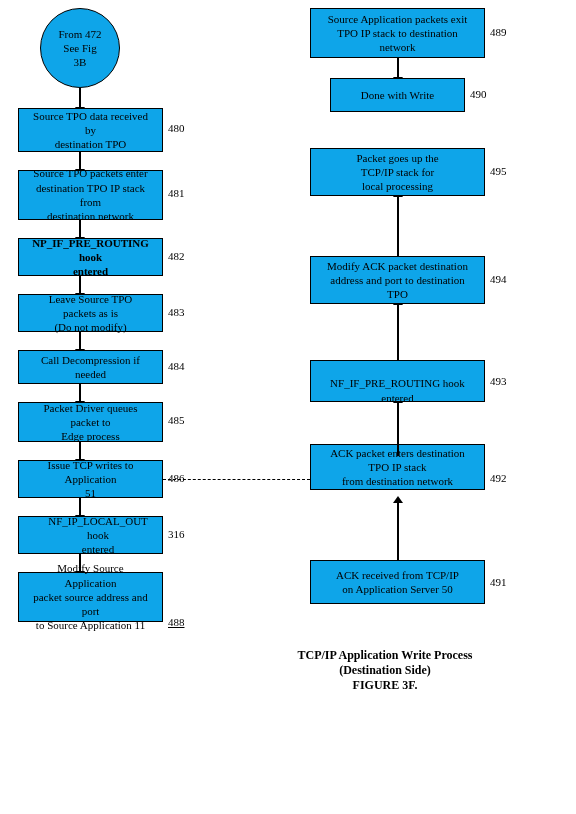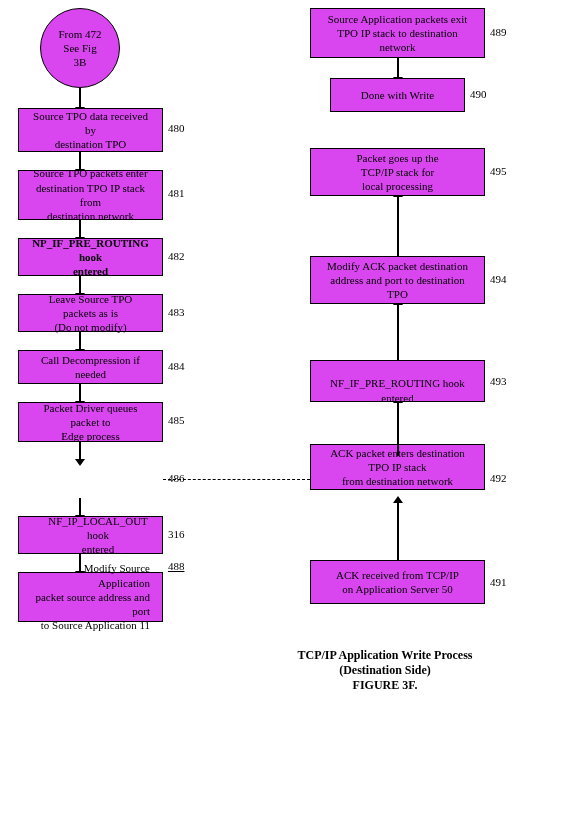--- a/index.html
+++ b/index.html
@@ -16,21 +16,21 @@
     .diagram-container {
       position: relative;
       width: 576px;
       height: 814px;
     }
 
     
     .flow-box {
       position: absolute;
       border: 1.5px solid #000;
-      background: #d946ef;
+      background: #0ea5e9;
       text-align: center;
       display: flex;
       align-items: center;
       justify-content: center;
       padding: 12px;
       line-height: 1.3;
     }
 
     .flow-box.rounded {
       border-radius: 50%;
@@ -145,38 +145,42 @@
   <div class="arrow-down" style="left:79px; top:384px; height:18px;"></div>
 
   <div class="flow-box" style="left:18px; top:402px; width:145px; height:40px;">
     <span style="white-space:pre-line;">Packet Driver queues packet to
 Edge process</span>
   </div>
   <span class="step-num" style="left:168px; top:414px;">485</span>
 
   <div class="arrow-down" style="left:79px; top:442px; height:18px;"></div>
 
+  <div class="flow-box" style="left:18px; top:460px; width:145px; height:38px;">
+    <span style="white-space:pre-line;">Issue TCP writes to Application
+51</span>
+  </div>
   <span class="step-num" style="left:168px; top:472px;">486</span>
 
   <div class="arrow-down" style="left:79px; top:498px; height:18px;"></div>
 
   <div class="flow-box" style="left:18px; top:516px; width:145px; height:38px;">
     <span style="white-space:pre-line;margin-left:15px;">NF_IP_LOCAL_OUT hook
 entered</span>
   </div>
   <span class="step-num" style="left:168px; top:528px;">316</span>
 
   <div class="arrow-down" style="left:79px; top:554px; height:18px;"></div>
 
   <div class="flow-box" style="left:18px; top:572px; width:145px; height:50px;">
-    <span style="white-space:pre-line;text-align:right;">Modify Source Application
+    <span style="white-space:pre-line;">Modify Source Application
 packet source address and port
 to Source Application 11</span>
   </div>
-  <span class="step-num" style="left:168px; top:560px;text-decoration:underline;">488</span>
+  <span class="step-num" style="left:168px; top:616px;text-decoration:underline;">488</span>
 
   <div class="flow-box" style="left:310px; top:8px; width:175px; height:50px;">
     <span style="white-space:pre-line;">Source Application packets exit
 TPO IP stack to destination
 network</span>
   </div>
   <span class="step-num" style="left:490px; top:26px;">489</span>
 
   <div class="arrow-down" style="left:397px; top:58px; height:20px;"></div>
 

